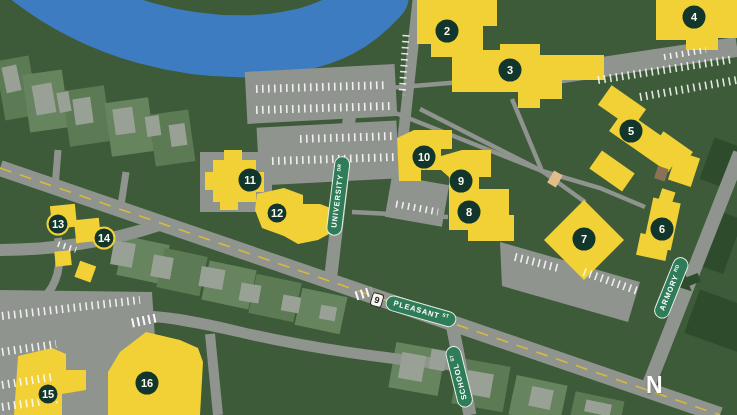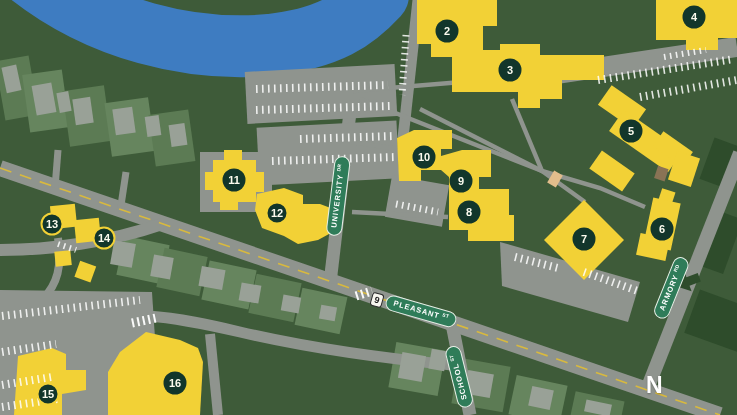--- a/index.html
+++ b/index.html
@@ -198,26 +198,26 @@
     <div id="markers-layer">
         <div class="marker" style="left: 447px; top: 31px;">2</div>
         <div class="marker" style="left: 510px; top: 70px;">3</div>
         <div class="marker" style="left: 694px; top: 17px;">4</div>
         <div class="marker" style="left: 631px; top: 131px;">5</div>
         <div class="marker" style="left: 662px; top: 229px;">6</div>
         <div class="marker" style="left: 584px; top: 239px;">7</div>
         <div class="marker" style="left: 469px; top: 212px;">8</div>
         <div class="marker" style="left: 461px; top: 181px;">9</div>
         <div class="marker" style="left: 424px; top: 157px;">10</div>
-        <div class="marker" style="left: 234px; top: 180px;">11</div>
+        <div class="marker" style="left: 250px; top: 180px;">11</div>
         <div class="marker ring" style="left: 277px; top: 213px;">12</div>
-        <div class="marker ring" style="left: 52px; top: 224px;">13</div>
+        <div class="marker ring" style="left: 58px; top: 224px;">13</div>
         <div class="marker ring" style="left: 87px; top: 238px; margin-left: 17px;">14</div>
         <div class="marker ring" style="left: 28px; top: 394px; margin-left: 20px;">15</div>
-        <div class="marker" style="left: 147px; top: 383px; margin-left: 28px;">16</div>
+        <div class="marker" style="left: 147px; top: 383px;">16</div>
       </div>
     <div id="labels-layer">
         <div class="street-label" style="left: 338px; top: 196px; --rot: -83deg;">
           <span>UNIVERSITY</span>
           <span class="suffix">DR</span>
         </div>
         <div class="street-label" style="left: 421px; top: 311px; --rot: 16deg;">
           <span>PLEASANT</span>
           <span class="suffix">ST</span>
         </div>

